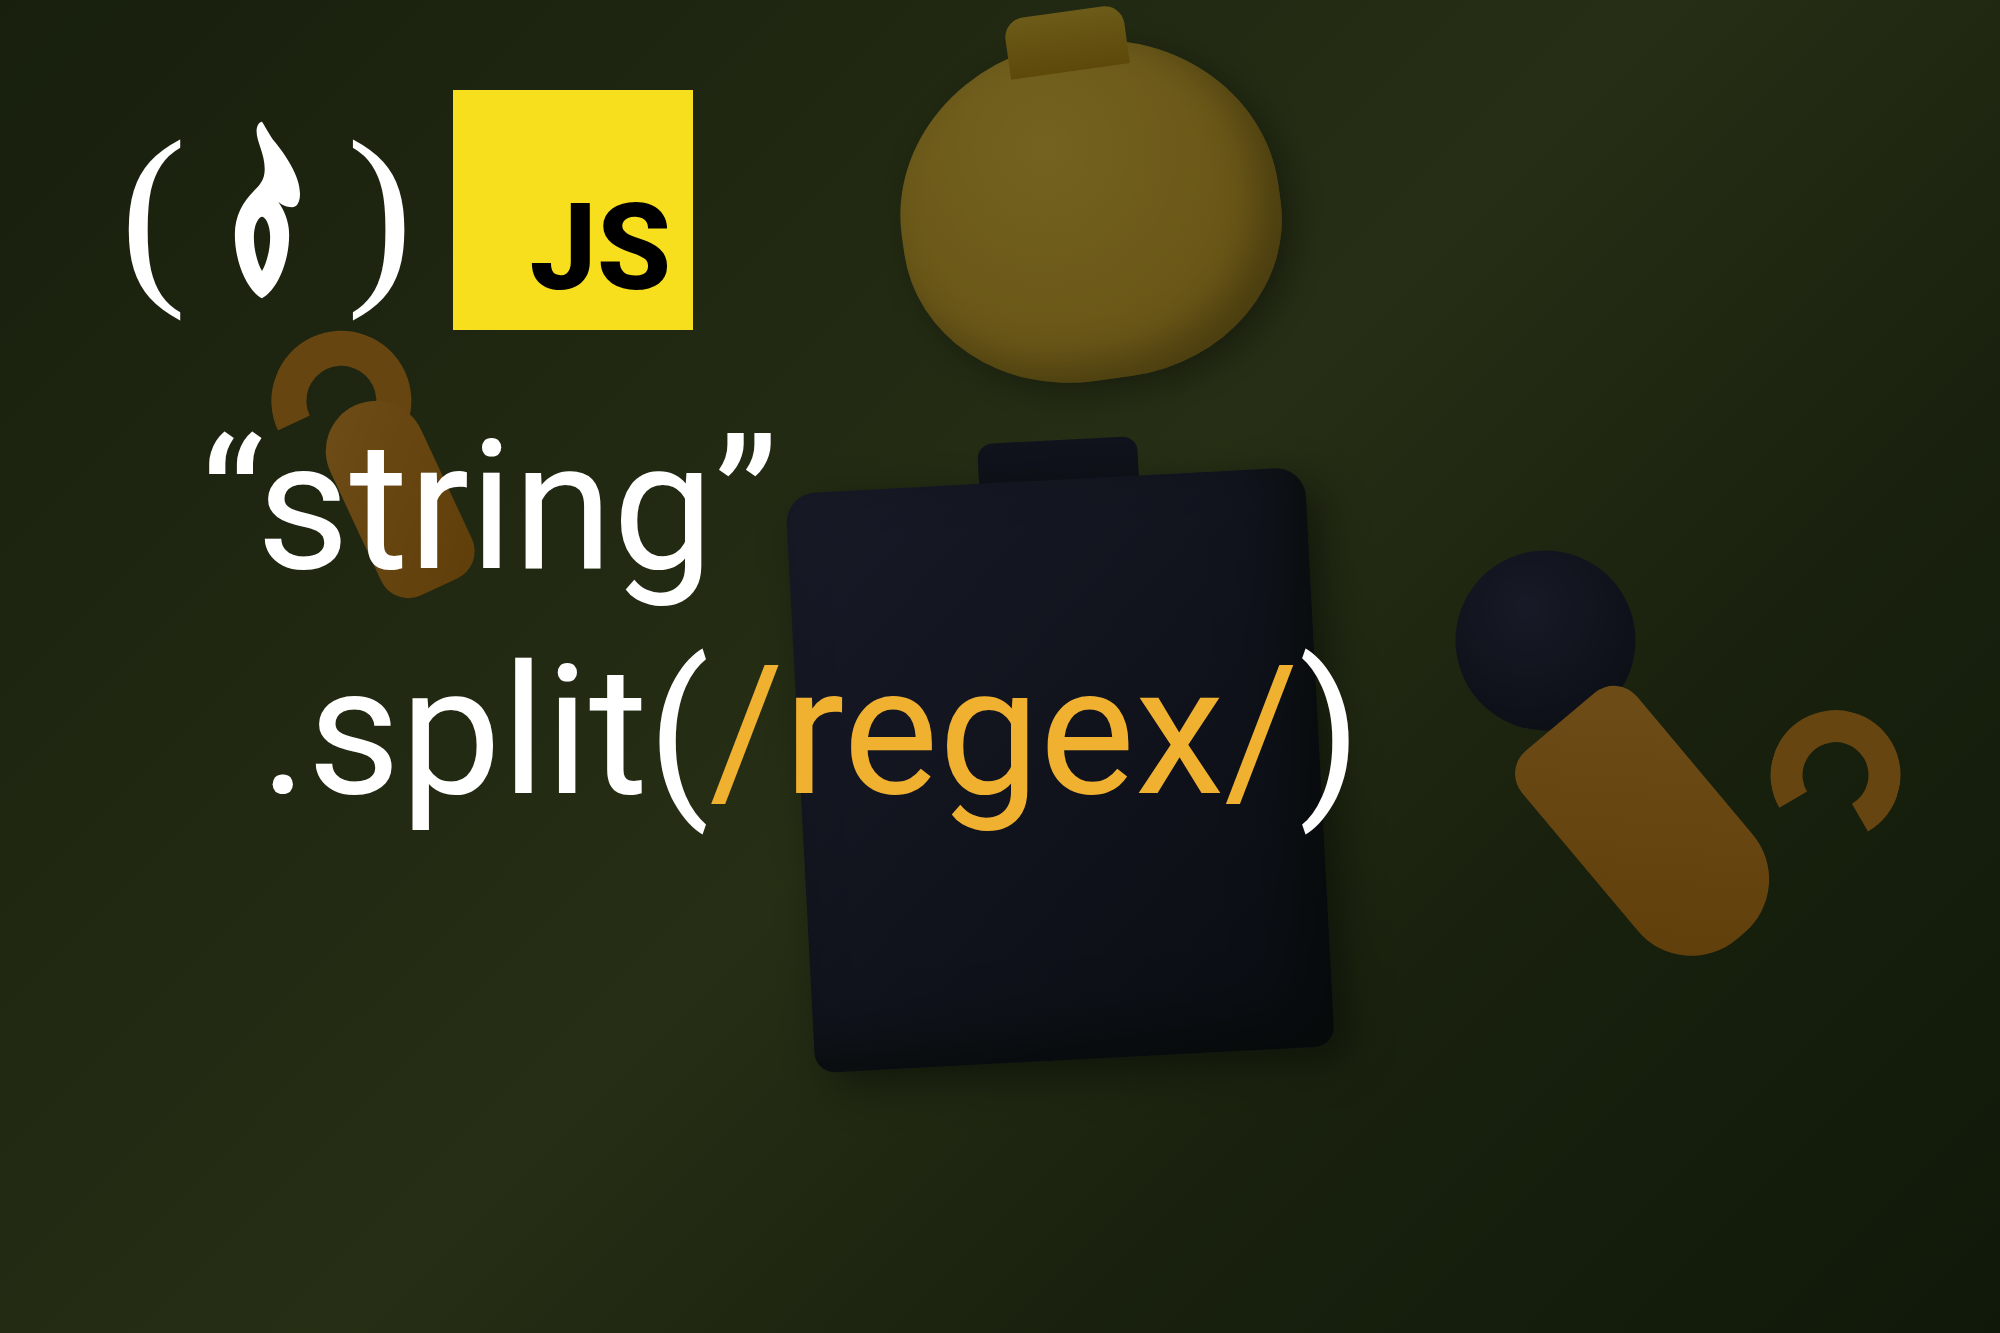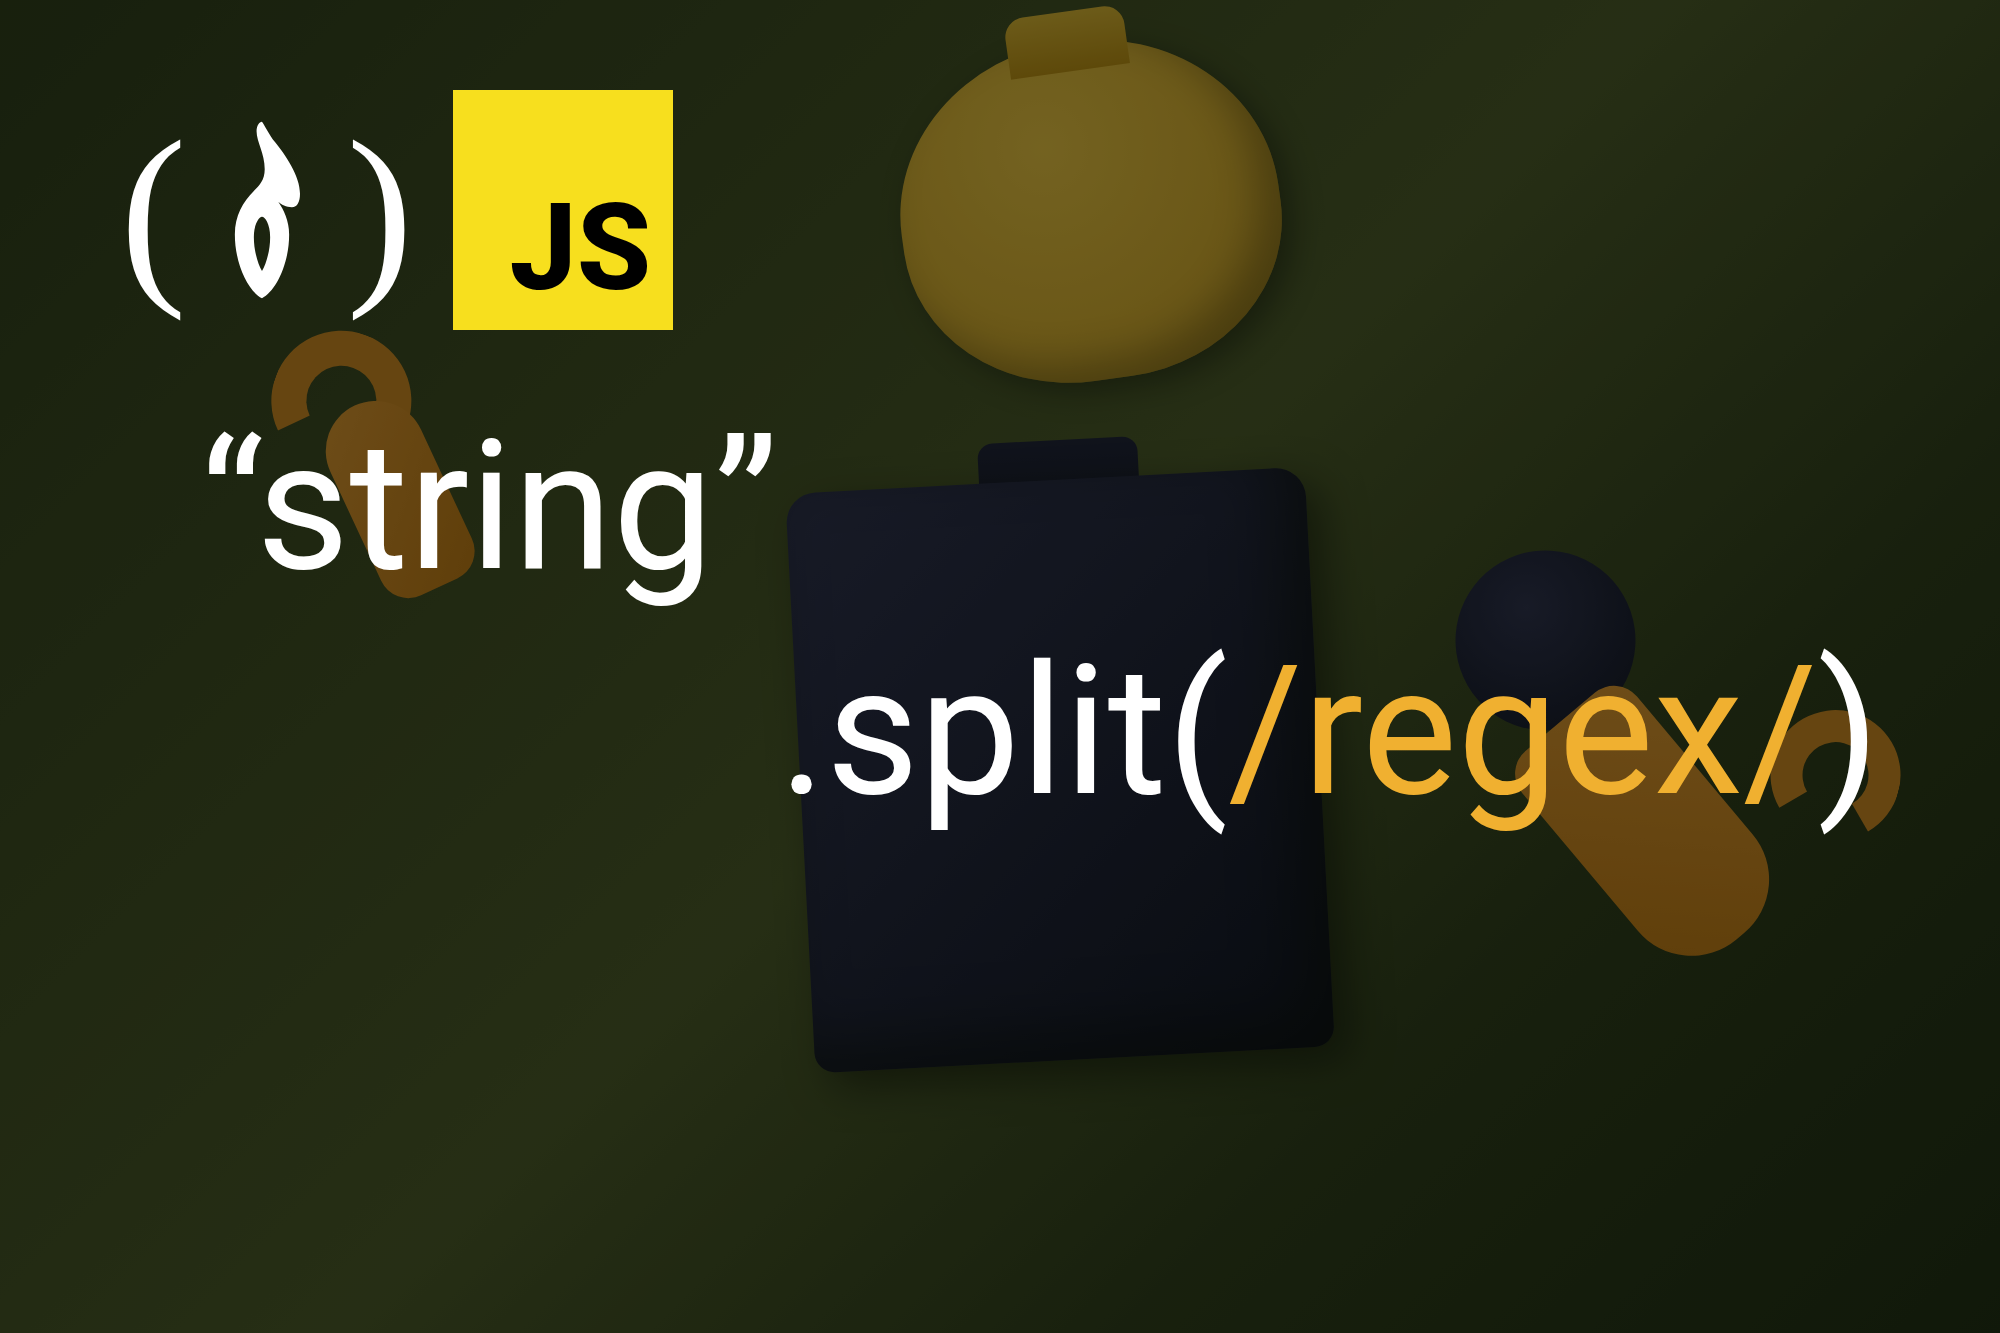--- a/index.html
+++ b/index.html
@@ -185,21 +185,21 @@
       font-weight: 300;
     }
     
     .fire-icon {
       width: 140px;
       height: 190px;
       margin: 0 15px;
     }
     
     .js-badge {
-      width: 220px;
+      width: 240px;
       height: 240px;
       background: #f7df1e;
       position: relative;
     }
     
     .js-text {
       position: absolute;
       bottom: 12px;
       right: 22px;
       font-size: 120px;
@@ -213,21 +213,20 @@
       margin-left: 80px;
       font-size: 180px;
       font-weight: 400;
       line-height: 1.25;
       color: #ffffff;
       font-family: -apple-system, BlinkMacSystemFont, "Segoe UI", Roboto, sans-serif;
     }
     
     .code-line-2 {
       margin-left: 60px;
-      text-align: right;
     }
     
     .regex-highlight {
       color: #f0b030;
     }
   </style>
 </head>
 <body>
 
 <div class="background"></div>

